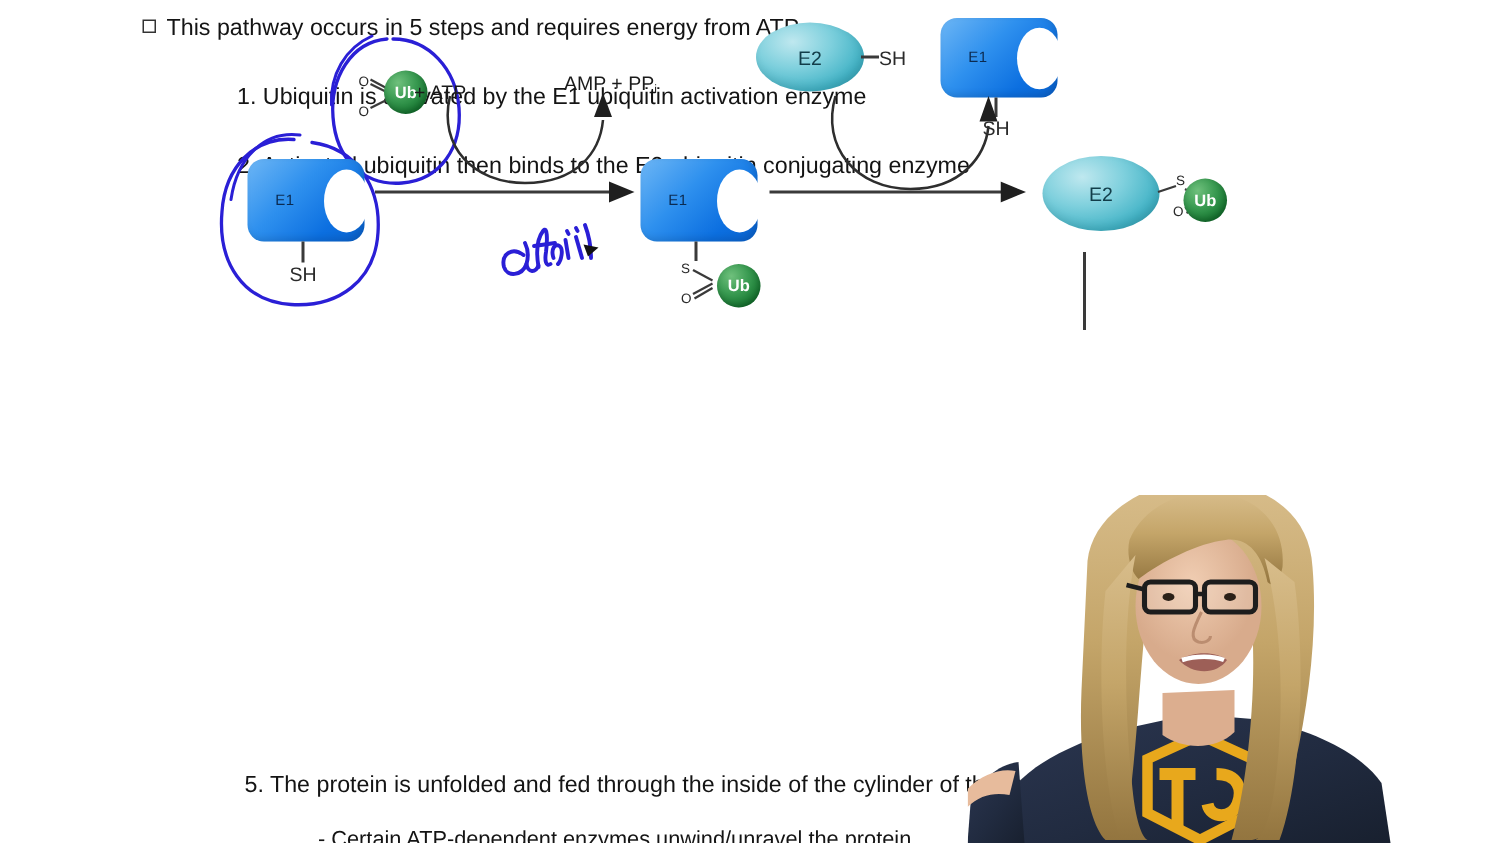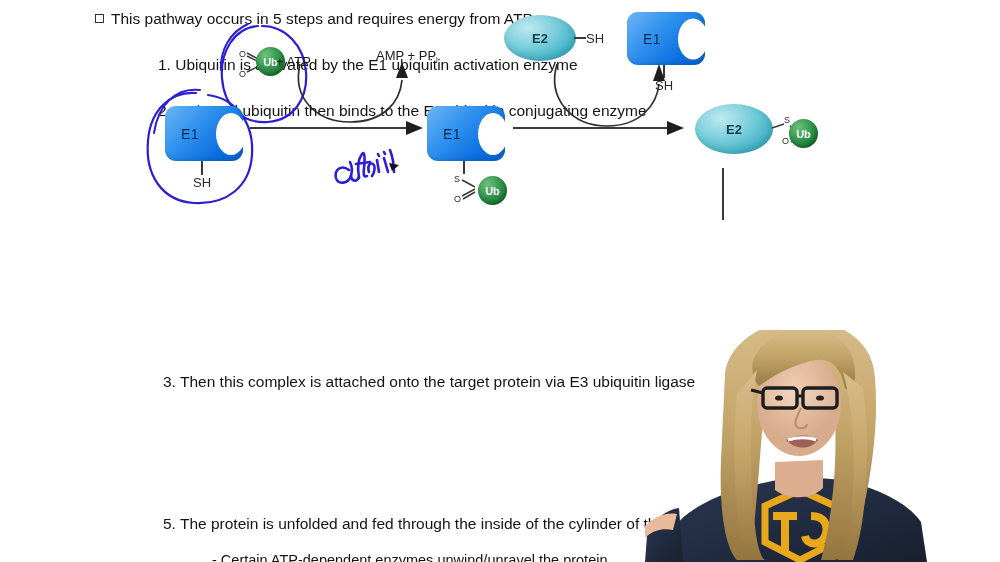--- a/index.html
+++ b/index.html
@@ -29,34 +29,33 @@
   
   .e1{
     position:absolute;
     border-radius:11px;
     background:linear-gradient(135deg,#6db6f5 0%,#2e90ee 40%,#0c6fe0 75%,#0a63cf 100%);
     box-shadow:inset -2px -2px 5px rgba(0,0,0,.12);
   }
   .e1 .lbl{
     position:absolute;left:0;top:50%;transform:translateY(-50%);
     width:64%;text-align:center;color:#0b2a50;
-    font-size:14px;font-weight:400;letter-spacing:.3px;
+    font-size:10px;font-weight:400;letter-spacing:.3px;
   }
   
   .e1 .notch{
     position:absolute;right:-1px;top:50%;transform:translateY(-50%);
     background:#ffffff;border-radius:50%;
   }
 
   
   .e2{
     position:absolute;border-radius:50%;
     background:radial-gradient(ellipse at 34% 28%, #bfe8ef 0%, #7fd0dd 38%, #42b3c6 72%, #2a93a8 100%);
     box-shadow:inset -2px -3px 6px rgba(0,0,0,.10);
-    font-weight:bold;
   }
   .e2 .lbl{
     position:absolute;inset:0;display:flex;align-items:center;justify-content:center;
     color:#123d49;font-size:13px;
   }
 
   
   .ub{
     position:absolute;border-radius:50%;
     background:radial-gradient(circle at 33% 28%, #6fc07c 0%, #3a9b52 40%, #14762f 78%, #0c5f25 100%);
@@ -206,21 +205,20 @@
       <line x1="21" y1="30" x2="31" y2="24" stroke="#3a3a3a" stroke-width="1.5"></line>
     </svg>
     <div class="ub" style="left:789px;top:119px;width:29px;height:29px;">
       <span class="lbl">Ub</span>
     </div>
 
     <div class="line" style="left:722px;top:168px;width:1.8px;height:52px;"></div>
 
   </div>
 
-  <div class="txt lvl1" style="left:163px;top:373px;">3. Then this complex is attached onto the target protein via E3 ubiquitin ligase</div>
   <div class="txt lvl1" style="left:163px;top:515px;">5. The protein is unfolded and fed through the inside of the cylinder of the proteasome</div>
   <div class="txt lvl2" style="left:212px;top:552px;">- Certain ATP-dependent enzymes unwind/unravel the protein</div>
 
   <div id="presenter">
     <svg viewBox="0 0 355 232" width="355" height="232">
       <defs>
         <linearGradient id="hairG" x1="0" y1="0" x2="0" y2="1">
           <stop offset="0%" stop-color="#d8bd8b"></stop>
           <stop offset="45%" stop-color="#c4a569"></stop>
           <stop offset="100%" stop-color="#93753f"></stop>

